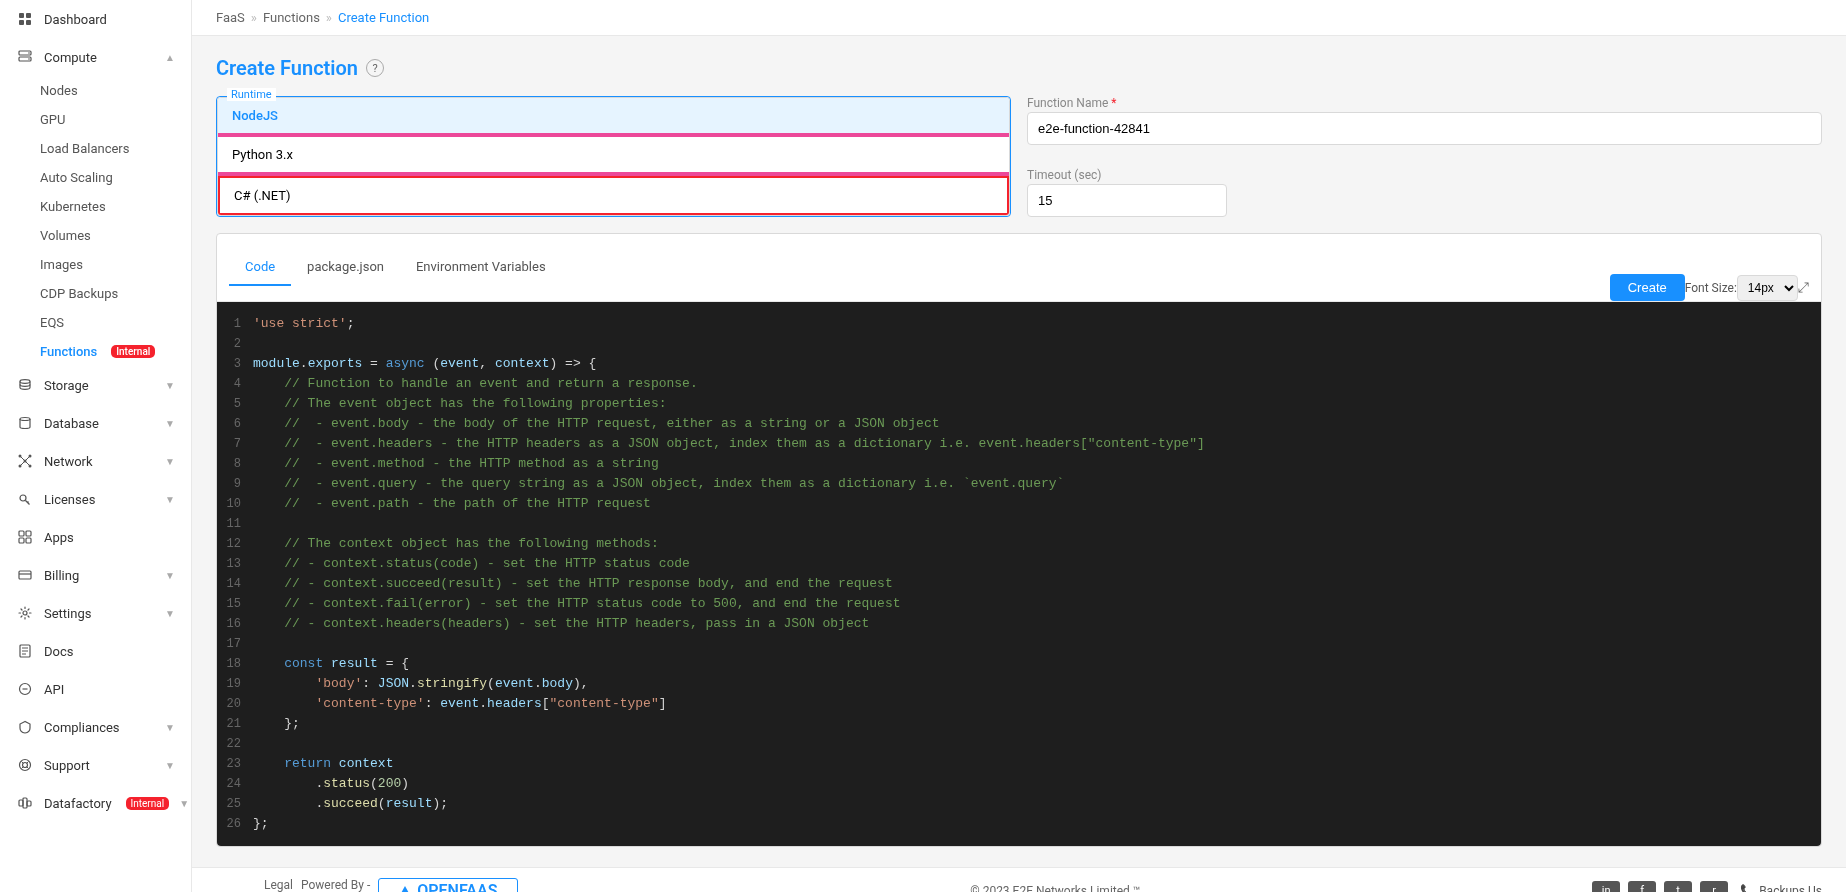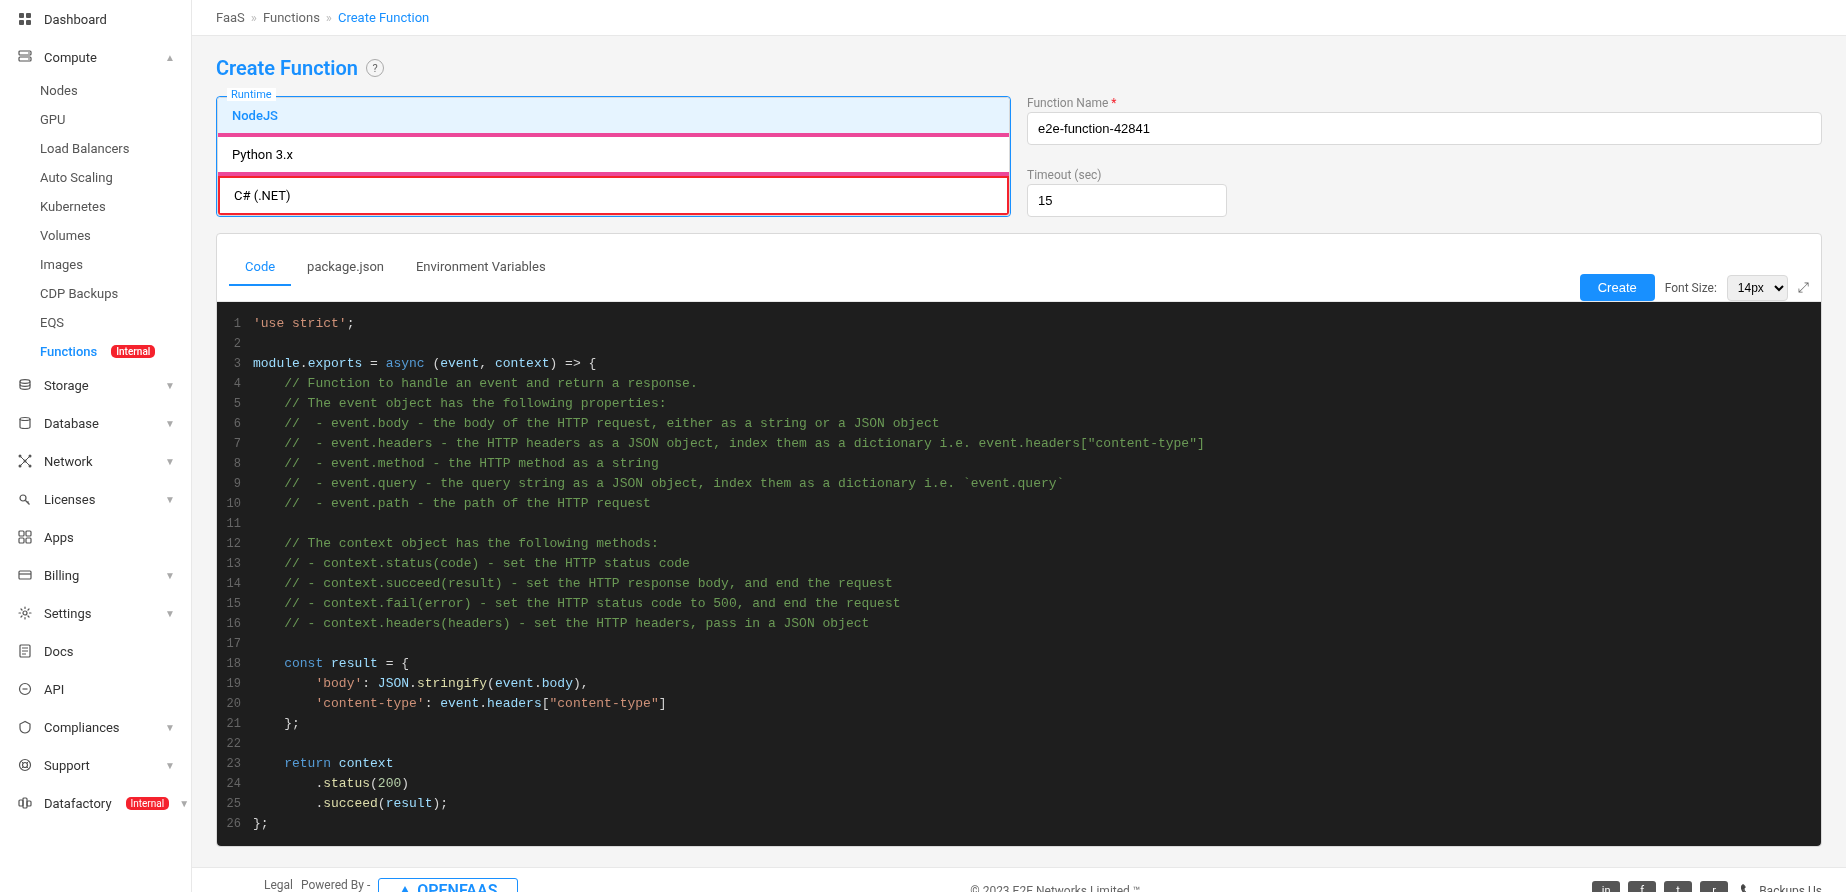--- a/index.html
+++ b/index.html
@@ -51,21 +51,21 @@
     .runtime-option.highlighted { border: 2px solid #f5222d; }
     
     .form-input { border: 1px solid #d9d9d9; border-radius: 4px; padding: 8px 10px; font-size: 13px; width: 100%; outline: none; }
     
     
     .code-panel { border: 1px solid #d9d9d9; border-radius: 4px; background: #fff; }
     .tabs-bar { display: flex; align-items: center; border-bottom: 1px solid #e8e8e8; padding: 0 12px; justify-content: space-between; }
     .tabs-left { display: flex; }
     .tab { padding: 10px 16px; cursor: pointer; font-size: 13px; color: #555; border-bottom: 2px solid transparent; }
     .tab.active { color: #1890ff; border-bottom: 2px solid #1890ff; }
-    .tabs-right { display: flex; align-items: center; gap: 10px; margin-top: 40px; }
+    .tabs-right { display: flex; align-items: center; gap: 0; margin-top: 40px; }
     .create-btn { background: #1890ff; color: #fff; border: none; padding: 6px 18px; border-radius: 4px; cursor: pointer; font-size: 13px; }
     .font-size-label { font-size: 12px; color: #555; }
     .font-size-select { border: 1px solid #d9d9d9; border-radius: 4px; padding: 4px 6px; font-size: 12px; }
     .expand-icon { cursor: pointer; color: #666; font-size: 14px; }
     
     
     .code-editor { background: #1e1e1e; padding: 12px 0; min-height: 380px; border-radius: 0 0 4px 4px; overflow: auto; font-family: 'Courier New', monospace; font-size: 13px; }
     .code-line { display: flex; min-height: 20px; }
     .line-num { width: 36px; text-align: right; padding-right: 12px; color: #666; flex-shrink: 0; user-select: none; font-size: 12px; line-height: 20px; }
     .line-content { color: #d4d4d4; line-height: 20px; white-space: pre; }

